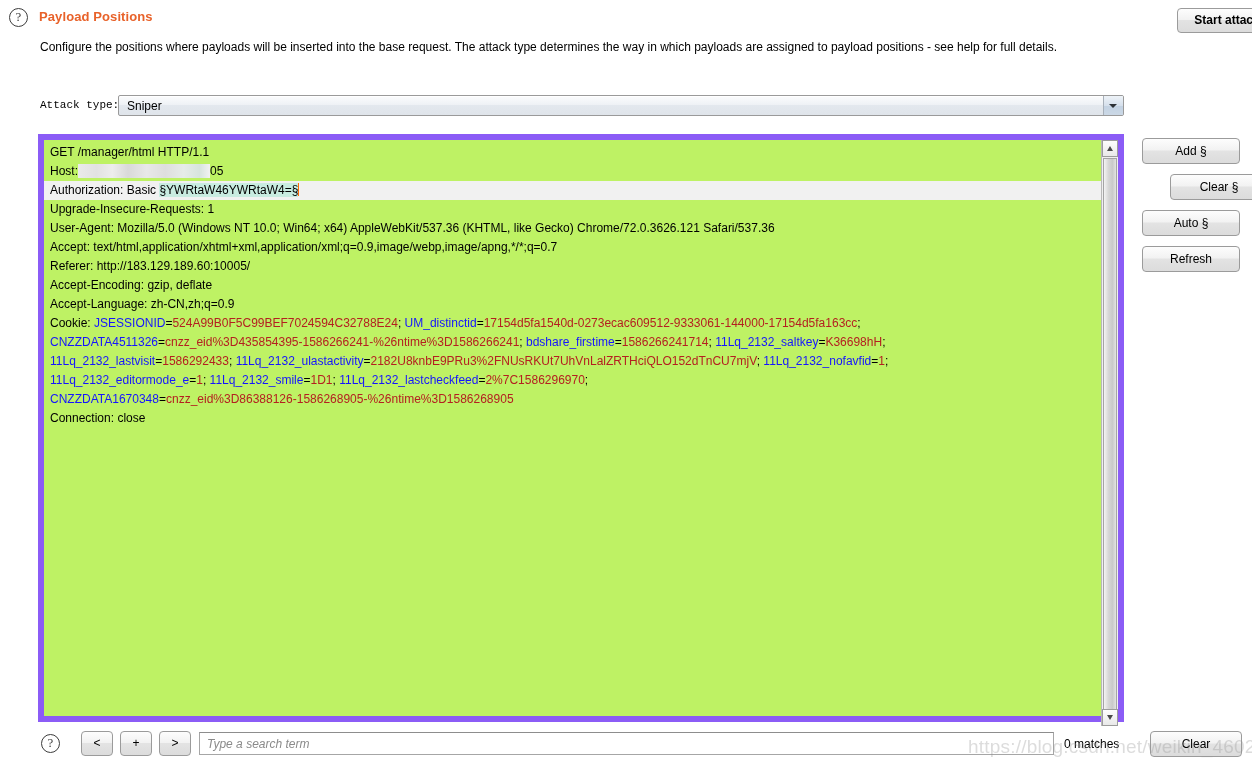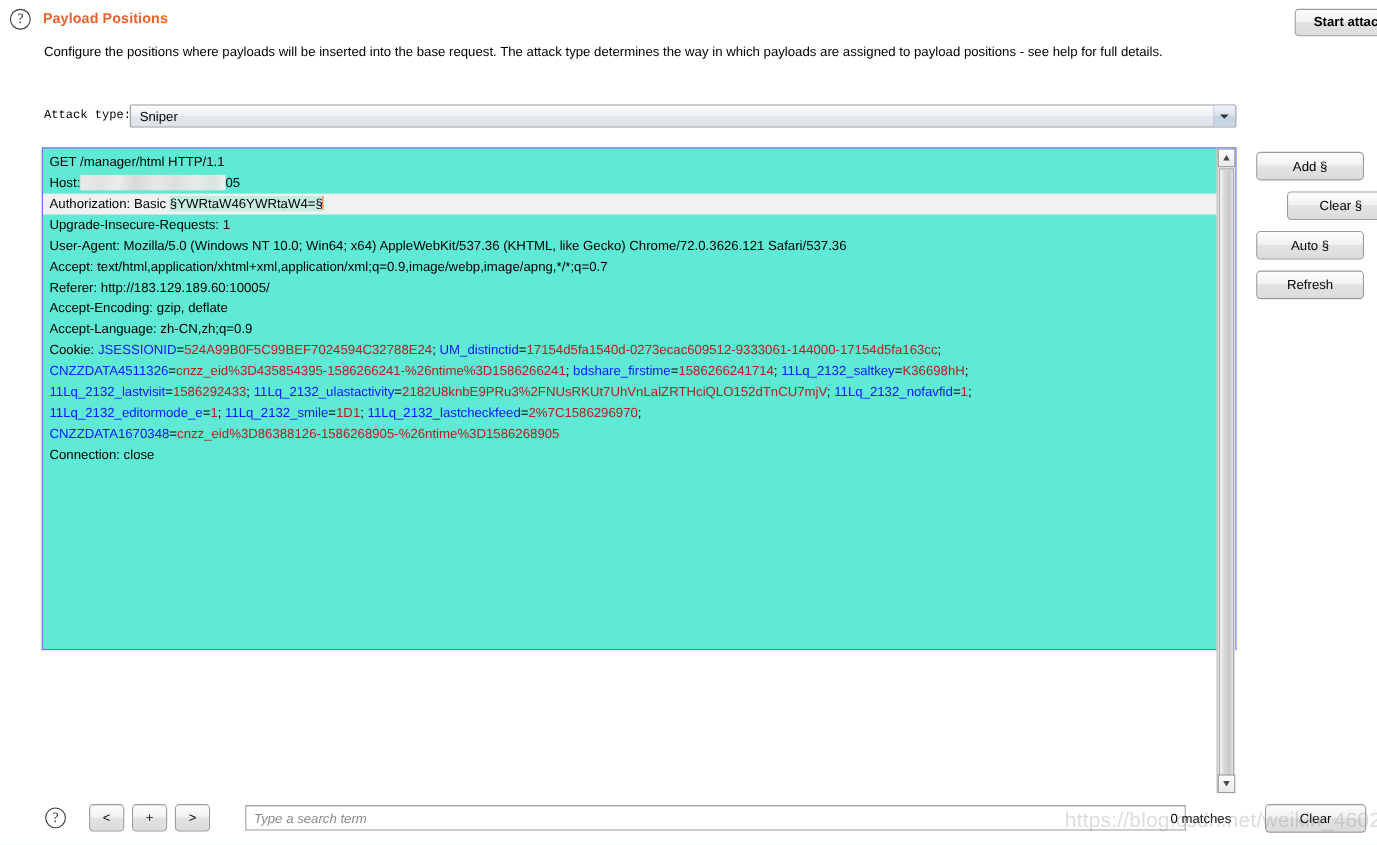--- a/index.html
+++ b/index.html
@@ -91,24 +91,24 @@
     width: 0; height: 0;
     border-left: 4px solid transparent;
     border-right: 4px solid transparent;
     border-top: 4px solid #2d3136;
   }
 
   
   .editor {
     position: absolute;
     left: 38px; top: 134px;
-    width: 1086px; height: 457px;
-    box-sizing: border-box;
-    border: 1px solid #8b5cf6;
-    background: #5eead4;
+    width: 1086px; height: 588px;
+    box-sizing: border-box;
+    border: 6px solid #8b5cf6;
+    background: #bef264;
   }
   .editor-text {
     position: absolute;
     left: 0; top: 0;
     width: 1068px; height: 586px;
     overflow: hidden;
     padding: 3px 0 0 0;
   }
   .line {
     height: 19px;
@@ -239,21 +239,20 @@
   #navNext { left: 159px; }
 
   .search-input {
     position: absolute;
     left: 199px; top: 732px;
     width: 855px; height: 23px;
     box-sizing: border-box;
     border: 1px solid #a6a6a6;
     border-top-color: #8d8d8d;
     background: #ffffff;
-    margin-left: 24px;
   }
   .search-ph {
     position: absolute;
     left: 7px; top: 4px;
     font-size: 12px;
     font-style: italic;
     color: #8a8a8a;
   }
   .matches {
     position: absolute;

